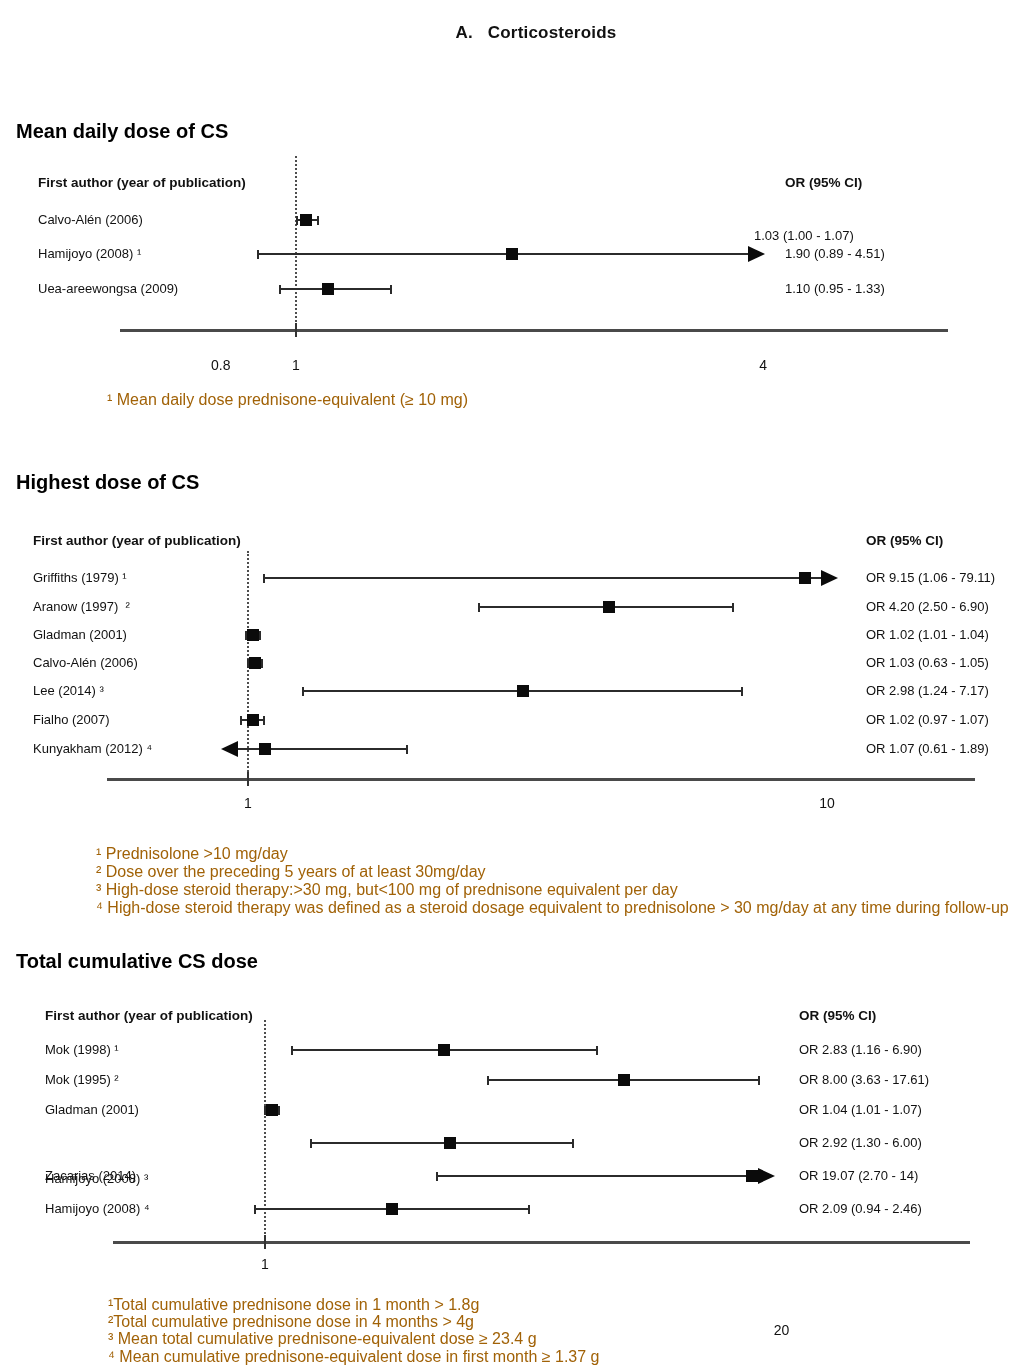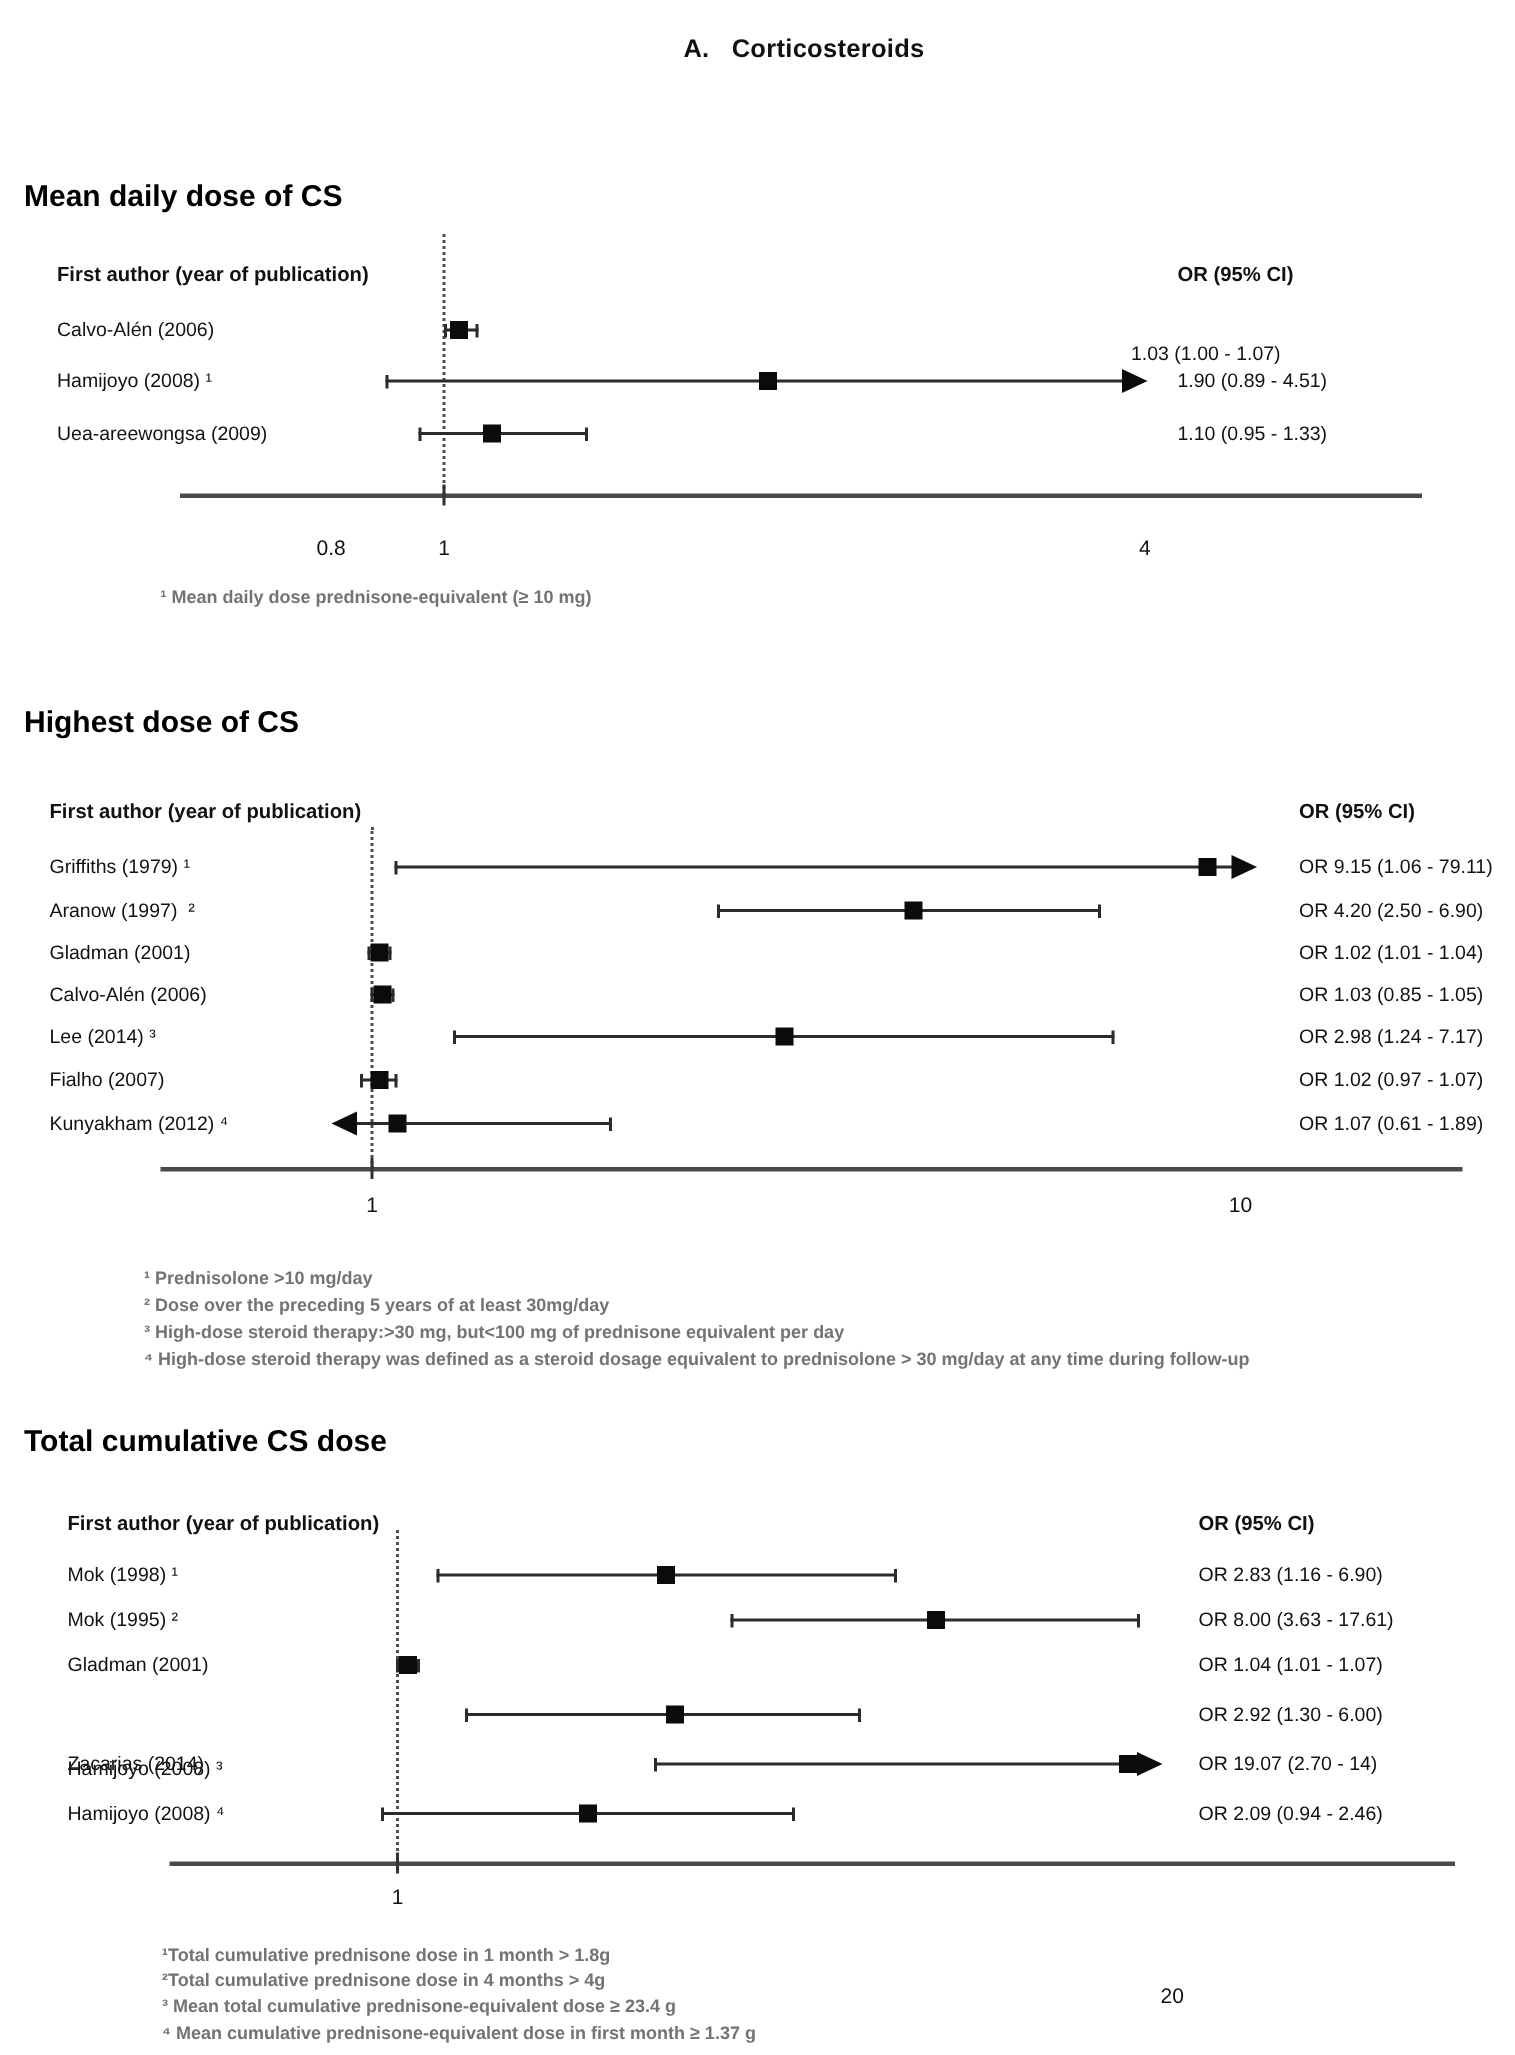--- a/index.html
+++ b/index.html
@@ -6,21 +6,21 @@
   body{width:1010px;height:1370px;position:relative;overflow:hidden;
        font-family:"Liberation Sans", sans-serif;color:#111;}
   .abs{position:absolute;white-space:pre;}
   .fig-title{width:996px;text-align:center;font-size:17px;font-weight:bold;
              padding-left:76px;box-sizing:border-box;letter-spacing:.2px;}
   .panel-heading{font-size:20px;font-weight:bold;color:#000;}
   .col-header{font-size:13.5px;font-weight:bold;text-align:right;}
   .study-label{font-size:13px;}
   .or-value{font-size:13px;}
   .tick-label{font-size:14px;transform:translateX(-50%);}
-  .footnote{font-size:12px;color:#737373;font-weight:bold;}
+  .footnote{font-size:16px;color:#a16207;}
   .axis-line{position:absolute;height:3px;background:#4a4a4a;}
   .tick-mark{position:absolute;width:2px;height:14px;background:#333;}
   .ref-line{position:absolute;width:0;border-left:2px dotted #4d4d4d;}
   .ci-line{position:absolute;height:2px;background:#2b2b2b;}
   .ci-cap{position:absolute;width:2px;height:9px;background:#2b2b2b;}
   .marker{position:absolute;width:12px;height:12px;background:#0b0b0b;}
   .arrow-r{position:absolute;width:0;height:0;border-top:8px solid transparent;
            border-bottom:8px solid transparent;border-left:17px solid #0b0b0b;}
   .arrow-l{position:absolute;width:0;height:0;border-top:8px solid transparent;
            border-bottom:8px solid transparent;border-right:17px solid #0b0b0b;}
@@ -79,21 +79,21 @@
       <div class="ci-cap" style="left: 478.407px; top: 603px;"></div>
       <div class="ci-cap" style="left: 731.694px; top: 603px;"></div>
       <div class="marker" style="left: 602.861px; top: 601px;"></div>
       <div class="abs study-label" style="left: 33px; top: 627px;">Gladman (2001)</div>
       <div class="abs or-value" style="left: 866px; top: 627px;">OR 1.02 (1.01 - 1.04)</div>
       <div class="ci-line" style="left: 244.979px; top: 634px; width: 16px;"></div>
       <div class="ci-cap" style="left: 244.979px; top: 631px;"></div>
       <div class="ci-cap" style="left: 258.979px; top: 631px;"></div>
       <div class="marker" style="left: 246.979px; top: 629px;"></div>
       <div class="abs study-label" style="left: 33px; top: 655px;">Calvo-Alén (2006)</div>
-      <div class="abs or-value" style="left: 866px; top: 655px;">OR 1.03 (0.85 - 1.05)</div>
+      <div class="abs or-value" style="left: 866px; top: 655px;">OR 1.03 (0.63 - 1.05)</div>
       <div class="ci-line" style="left: 247.433px; top: 662px; width: 16px;"></div>
       <div class="ci-cap" style="left: 247.433px; top: 659px;"></div>
       <div class="ci-cap" style="left: 261.433px; top: 659px;"></div>
       <div class="marker" style="left: 249.433px; top: 657px;"></div>
       <div class="abs study-label" style="left: 33px; top: 683px;">Lee (2014) ³</div>
       <div class="abs or-value" style="left: 866px; top: 683px;">OR 2.98 (1.24 - 7.17)</div>
       <div class="ci-line" style="left: 302.091px; top: 690px; width: 441.254px;"></div>
       <div class="ci-cap" style="left: 302.091px; top: 687px;"></div>
       <div class="ci-cap" style="left: 741.346px; top: 687px;"></div>
       <div class="marker" style="left: 516.571px; top: 685px;"></div>

